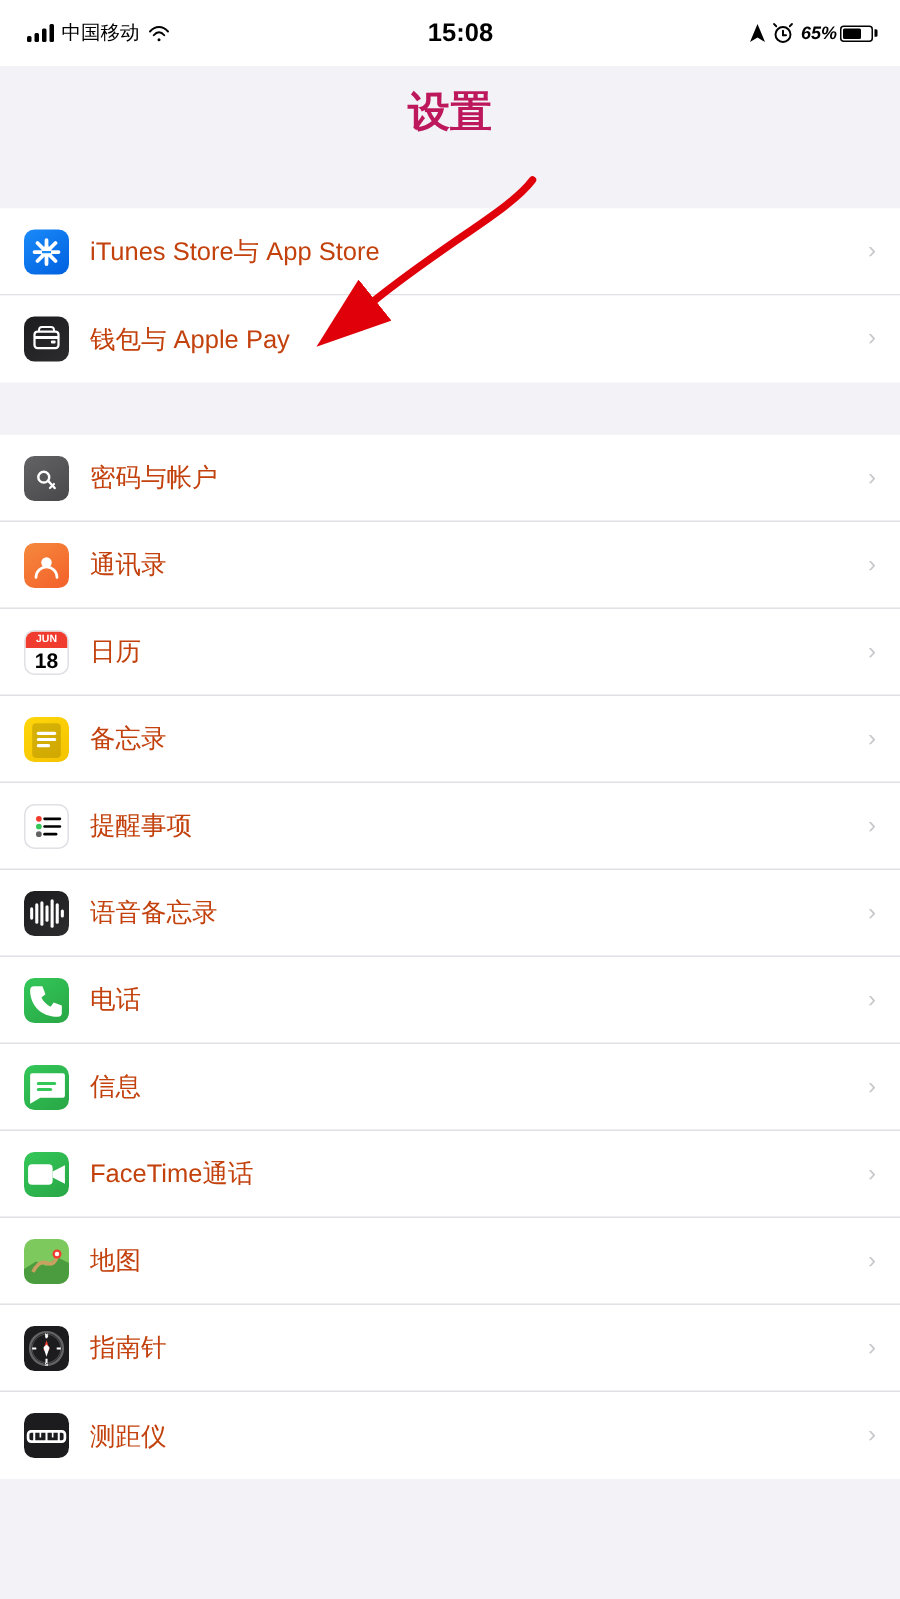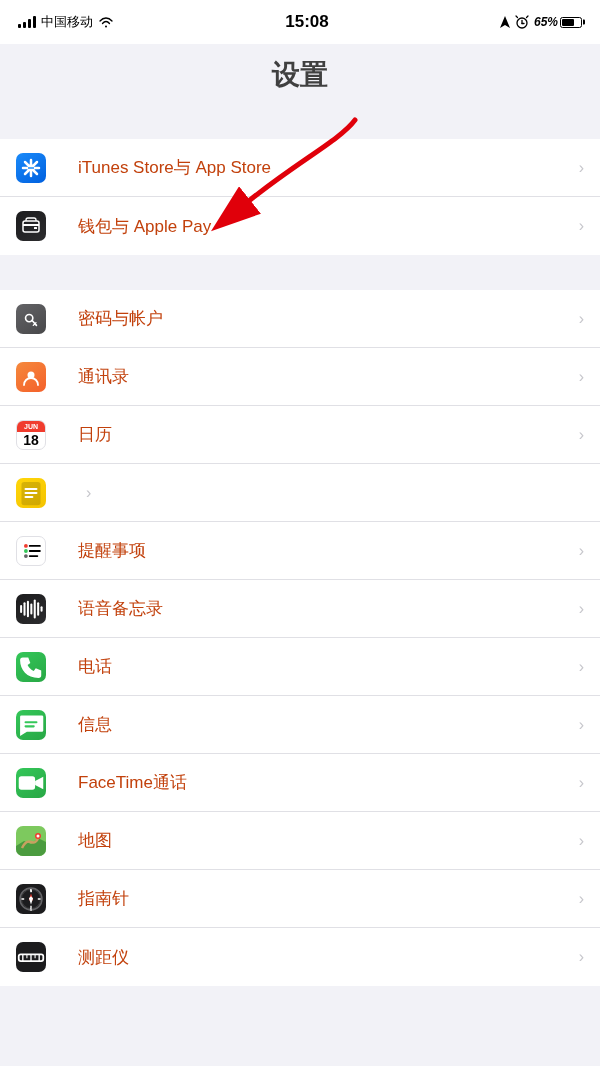--- a/index.html
+++ b/index.html
@@ -36,21 +36,21 @@
       border-radius: 1px;
     }
 
     
     .page-title-bar {
       background: #f2f2f7;
       text-align: center;
       padding: 12px 0 10px;
       font-size: 28px;
       font-weight: 700;
-      color: #404040;
+      color: #be185d;
     }
 
     
     .settings-group {
       background: #fff;
       border-radius: 0;
       margin-bottom: 0;
     }
 
     
@@ -65,21 +65,21 @@
       cursor: pointer;
     }
     .settings-row:last-child {
       border-bottom: none;
     }
 
     .row-icon {
       width: 30px;
       height: 30px;
       border-radius: 7px;
-      margin-right: 32px;
+      margin-right: 14px;
       flex-shrink: 0;
       display: flex;
       align-items: center;
       justify-content: center;
       overflow: hidden;
     }
 
     .row-label {
       flex: 1;
       font-size: 17px;
@@ -312,20 +312,21 @@
 
   <div class="settings-row">
     <div class="row-icon icon-notes">
       <svg viewBox="0 0 22 22" fill="none">
         <rect x="4" y="3" width="14" height="17" rx="2" fill="rgba(0,0,0,0.15)"></rect>
         <line x1="7" y1="8" x2="15" y2="8" stroke="white" stroke-width="1.5" stroke-linecap="round"></line>
         <line x1="7" y1="11" x2="15" y2="11" stroke="white" stroke-width="1.5" stroke-linecap="round"></line>
         <line x1="7" y1="14" x2="12" y2="14" stroke="white" stroke-width="1.5" stroke-linecap="round"></line>
       </svg>
     </div>
+    <span class="row-label">备忘录</span>
     <span class="row-chevron">›</span>
   </div>
 
   <div class="settings-row">
     <div class="row-icon" style="background:#fff; border: 0.5px solid #e0e0e5; border-radius:7px;">
       <svg viewBox="0 0 22 22" fill="none">
         <circle cx="7" cy="7" r="1.5" fill="#f03c2e"></circle>
         <circle cx="7" cy="11" r="1.5" fill="#34c759"></circle>
         <circle cx="7" cy="15" r="1.5" fill="#636366"></circle>
         <line x1="10" y1="7" x2="18" y2="7" stroke="#000" stroke-width="1.4" stroke-linecap="round"></line>

